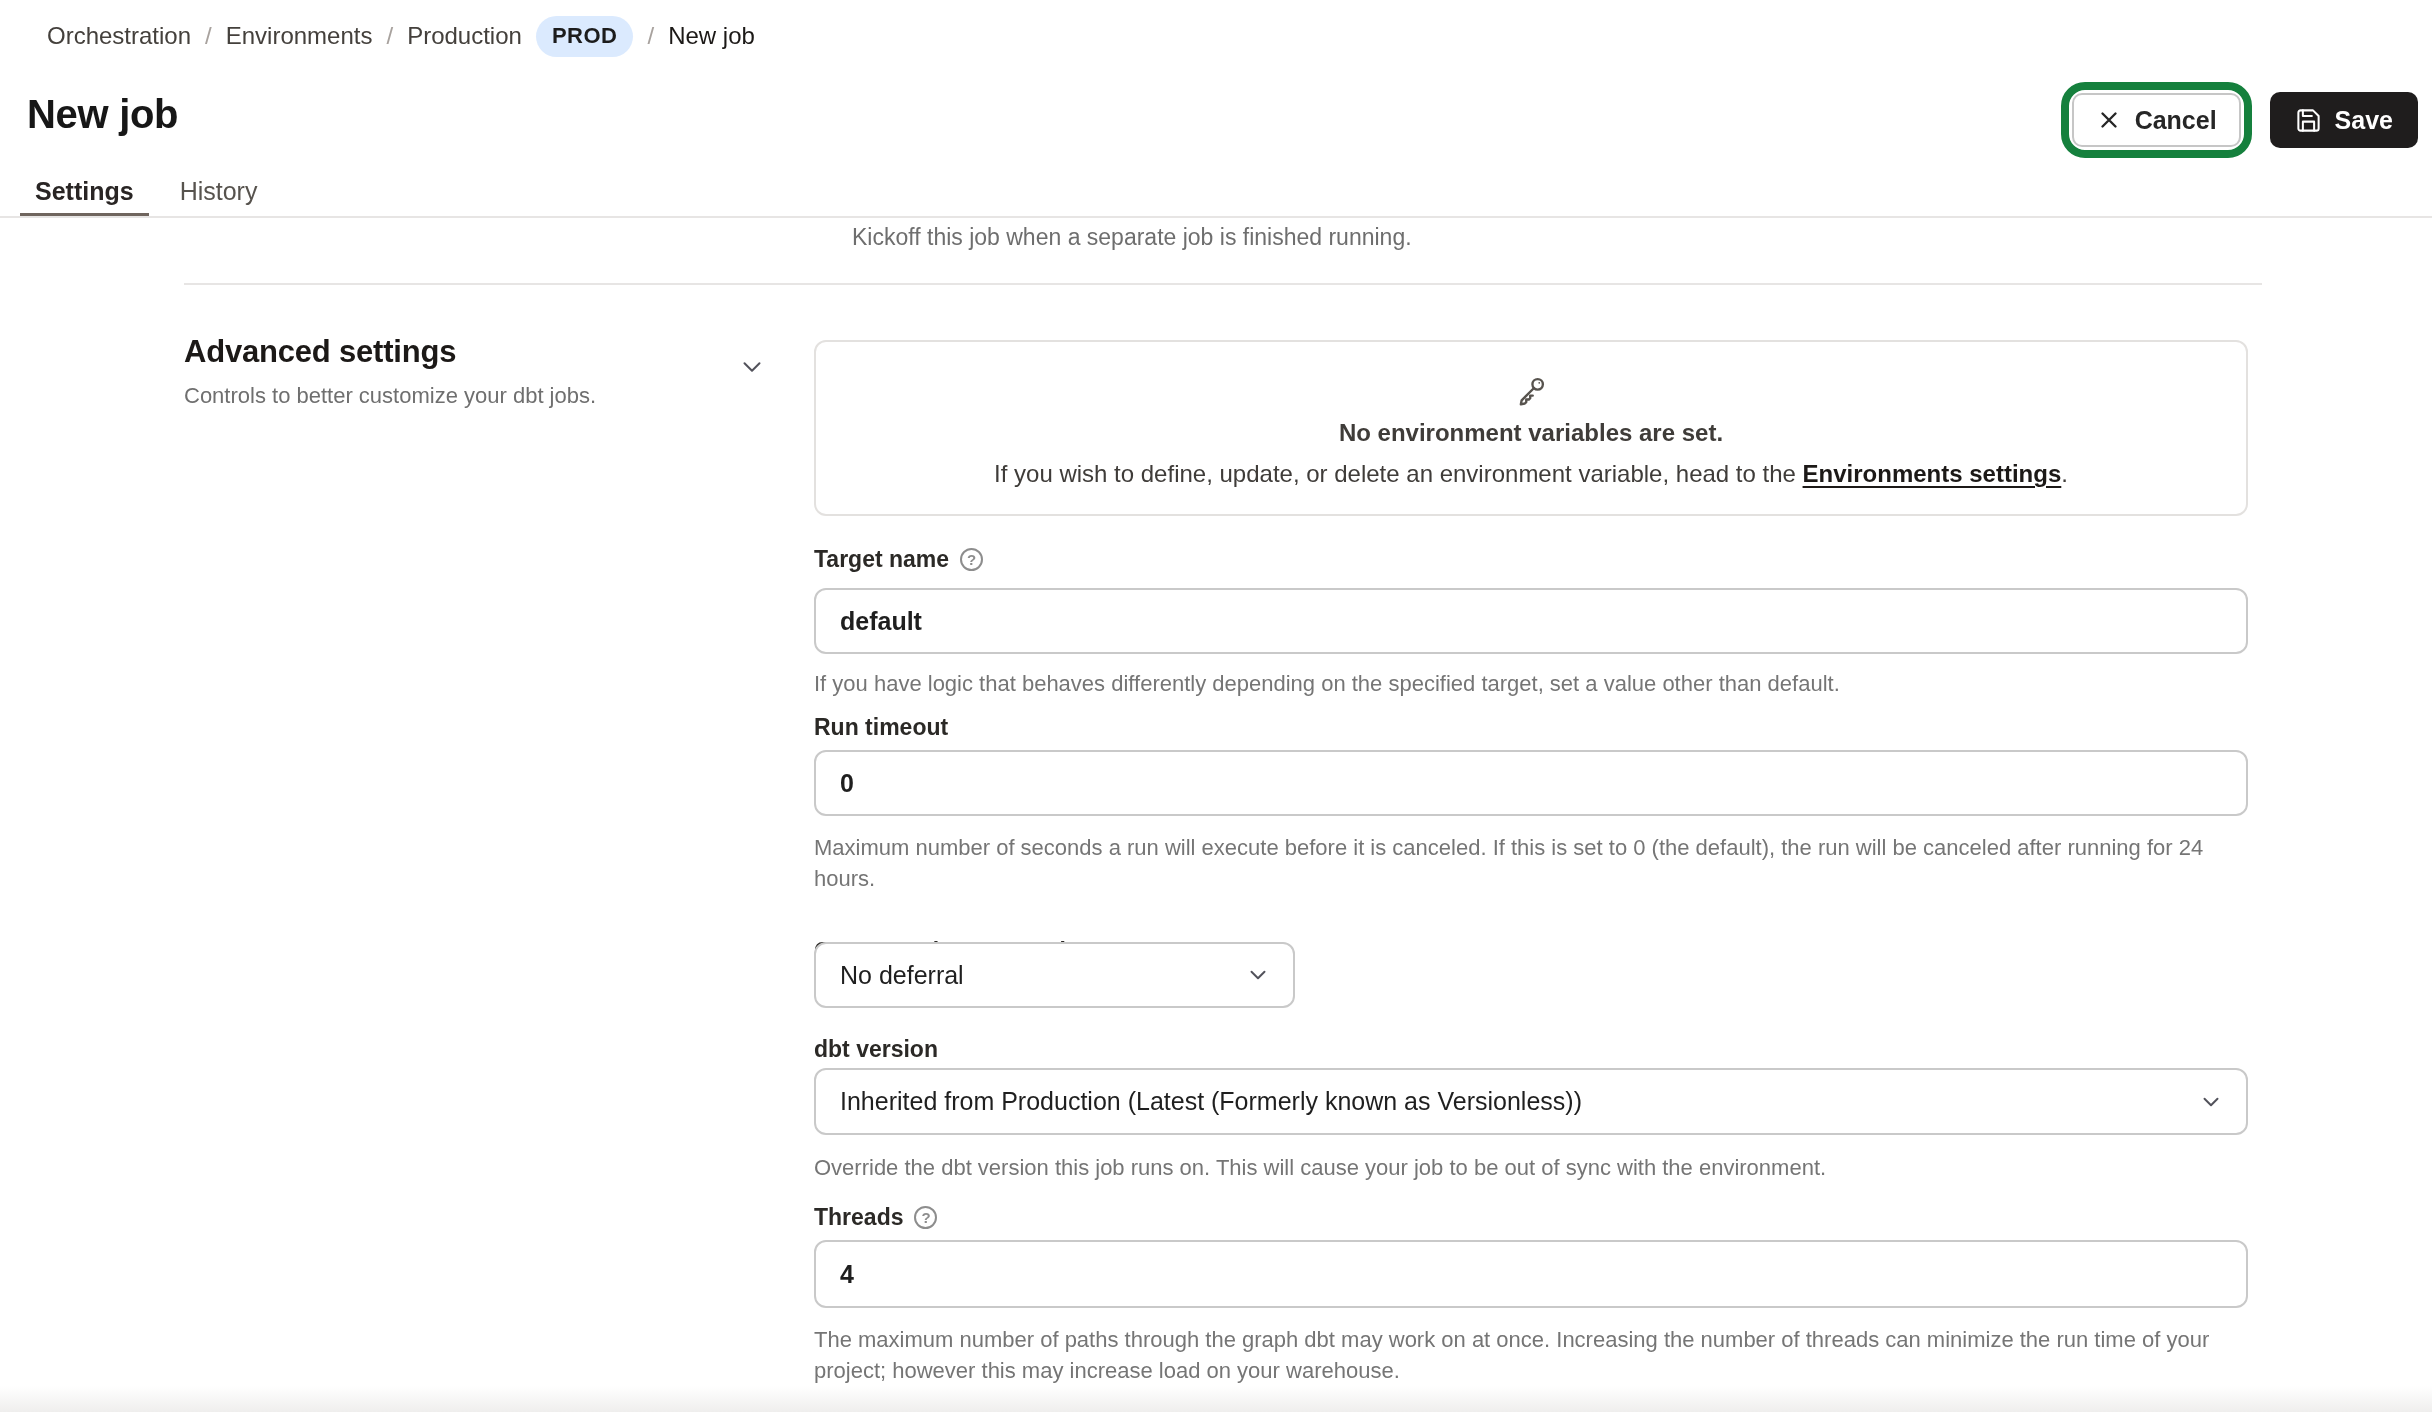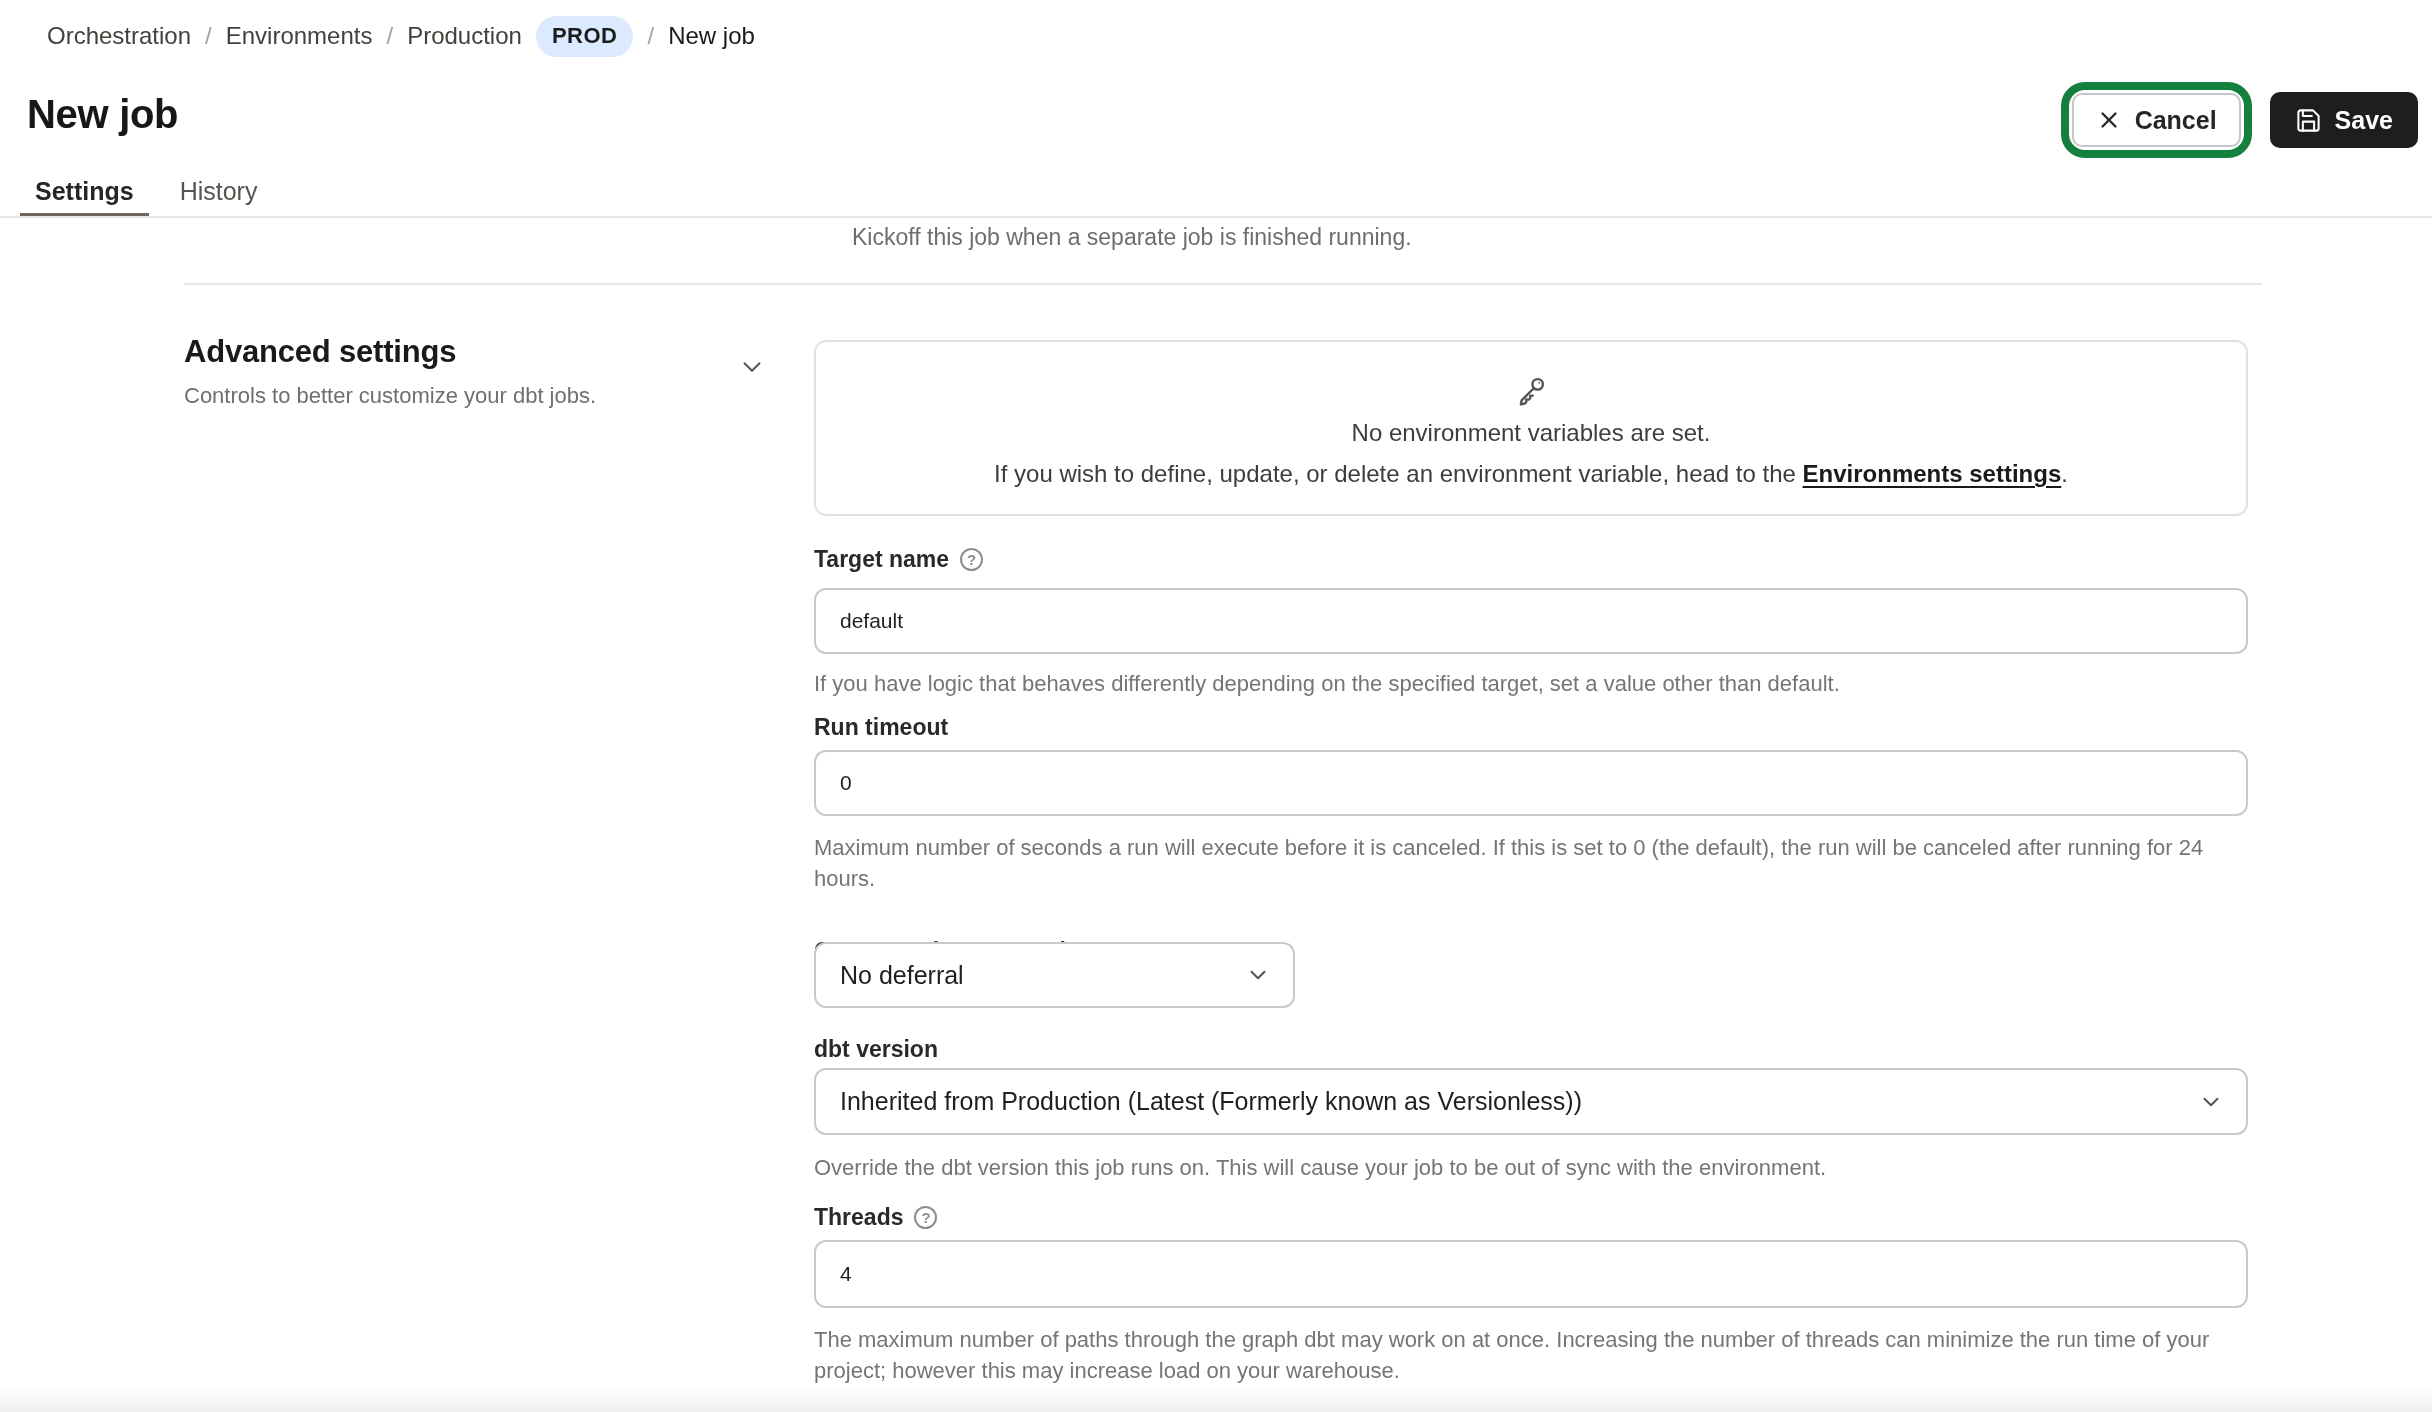--- a/index.html
+++ b/index.html
@@ -110,42 +110,43 @@
   
   .form-col { position: absolute; left: 814px; top: 334px; width: 1434px; }
 
   .env-panel {
     position: absolute; left: 0; top: 6px; width: 100%; height: 176px;
     border: 2px solid #e3e1df; border-radius: 12px;
     display: flex; flex-direction: column; align-items: center;
     padding-top: 30px; background: #ffffff;
   }
   .env-panel .key-wrap { width: 38px; height: 38px; color: #57534e; }
-  .env-title { margin-top: 9px; font-size: 24px; font-weight: 400; color: #3f3c39; }
+  .env-title { margin-top: 9px; font-size: 24px; font-weight: 700; color: #3f3c39; }
   .env-body { margin-top: 13px; font-size: 24px; color: #3f3c39; }
   .env-link { font-weight: 700; text-decoration: underline; text-underline-offset: 4px; color: #1c1917; cursor: pointer; }
 
   .field-label {
     position: absolute; left: 0;
     display: flex; align-items: center; gap: 11px;
     font-size: 23px; font-weight: 600; color: #2b2926;
   }
   .help-icon {
     width: 23px; height: 23px; border-radius: 50%;
     border: 2px solid #8d8d8d; color: #8d8d8d;
     font-size: 15px; font-weight: 700;
     display: inline-flex; align-items: center; justify-content: center;
     cursor: pointer; line-height: 1;
   }
   .text-input {
     position: absolute; left: 0; width: 100%;
     border: 2px solid #c9c9c9; border-radius: 12px;
-    font-size: 21px; color: #1f1f1f; background: #fff;
+    font-size: 25px; color: #1f1f1f; background: #fff;
     padding: 0 24px; outline: none;
     font-family: inherit;
+    font-weight: bold;
   }
   .select {
     position: absolute; left: 0;
     border: 2px solid #c9c9c9; border-radius: 12px;
     background: #fff; cursor: pointer;
     display: flex; align-items: center; justify-content: space-between;
     padding: 0 22px 0 24px;
     font-size: 25px; color: #1f1f1f;
   }
   .select .chev { width: 26px; height: 26px; color: #52525b; flex: none; }

